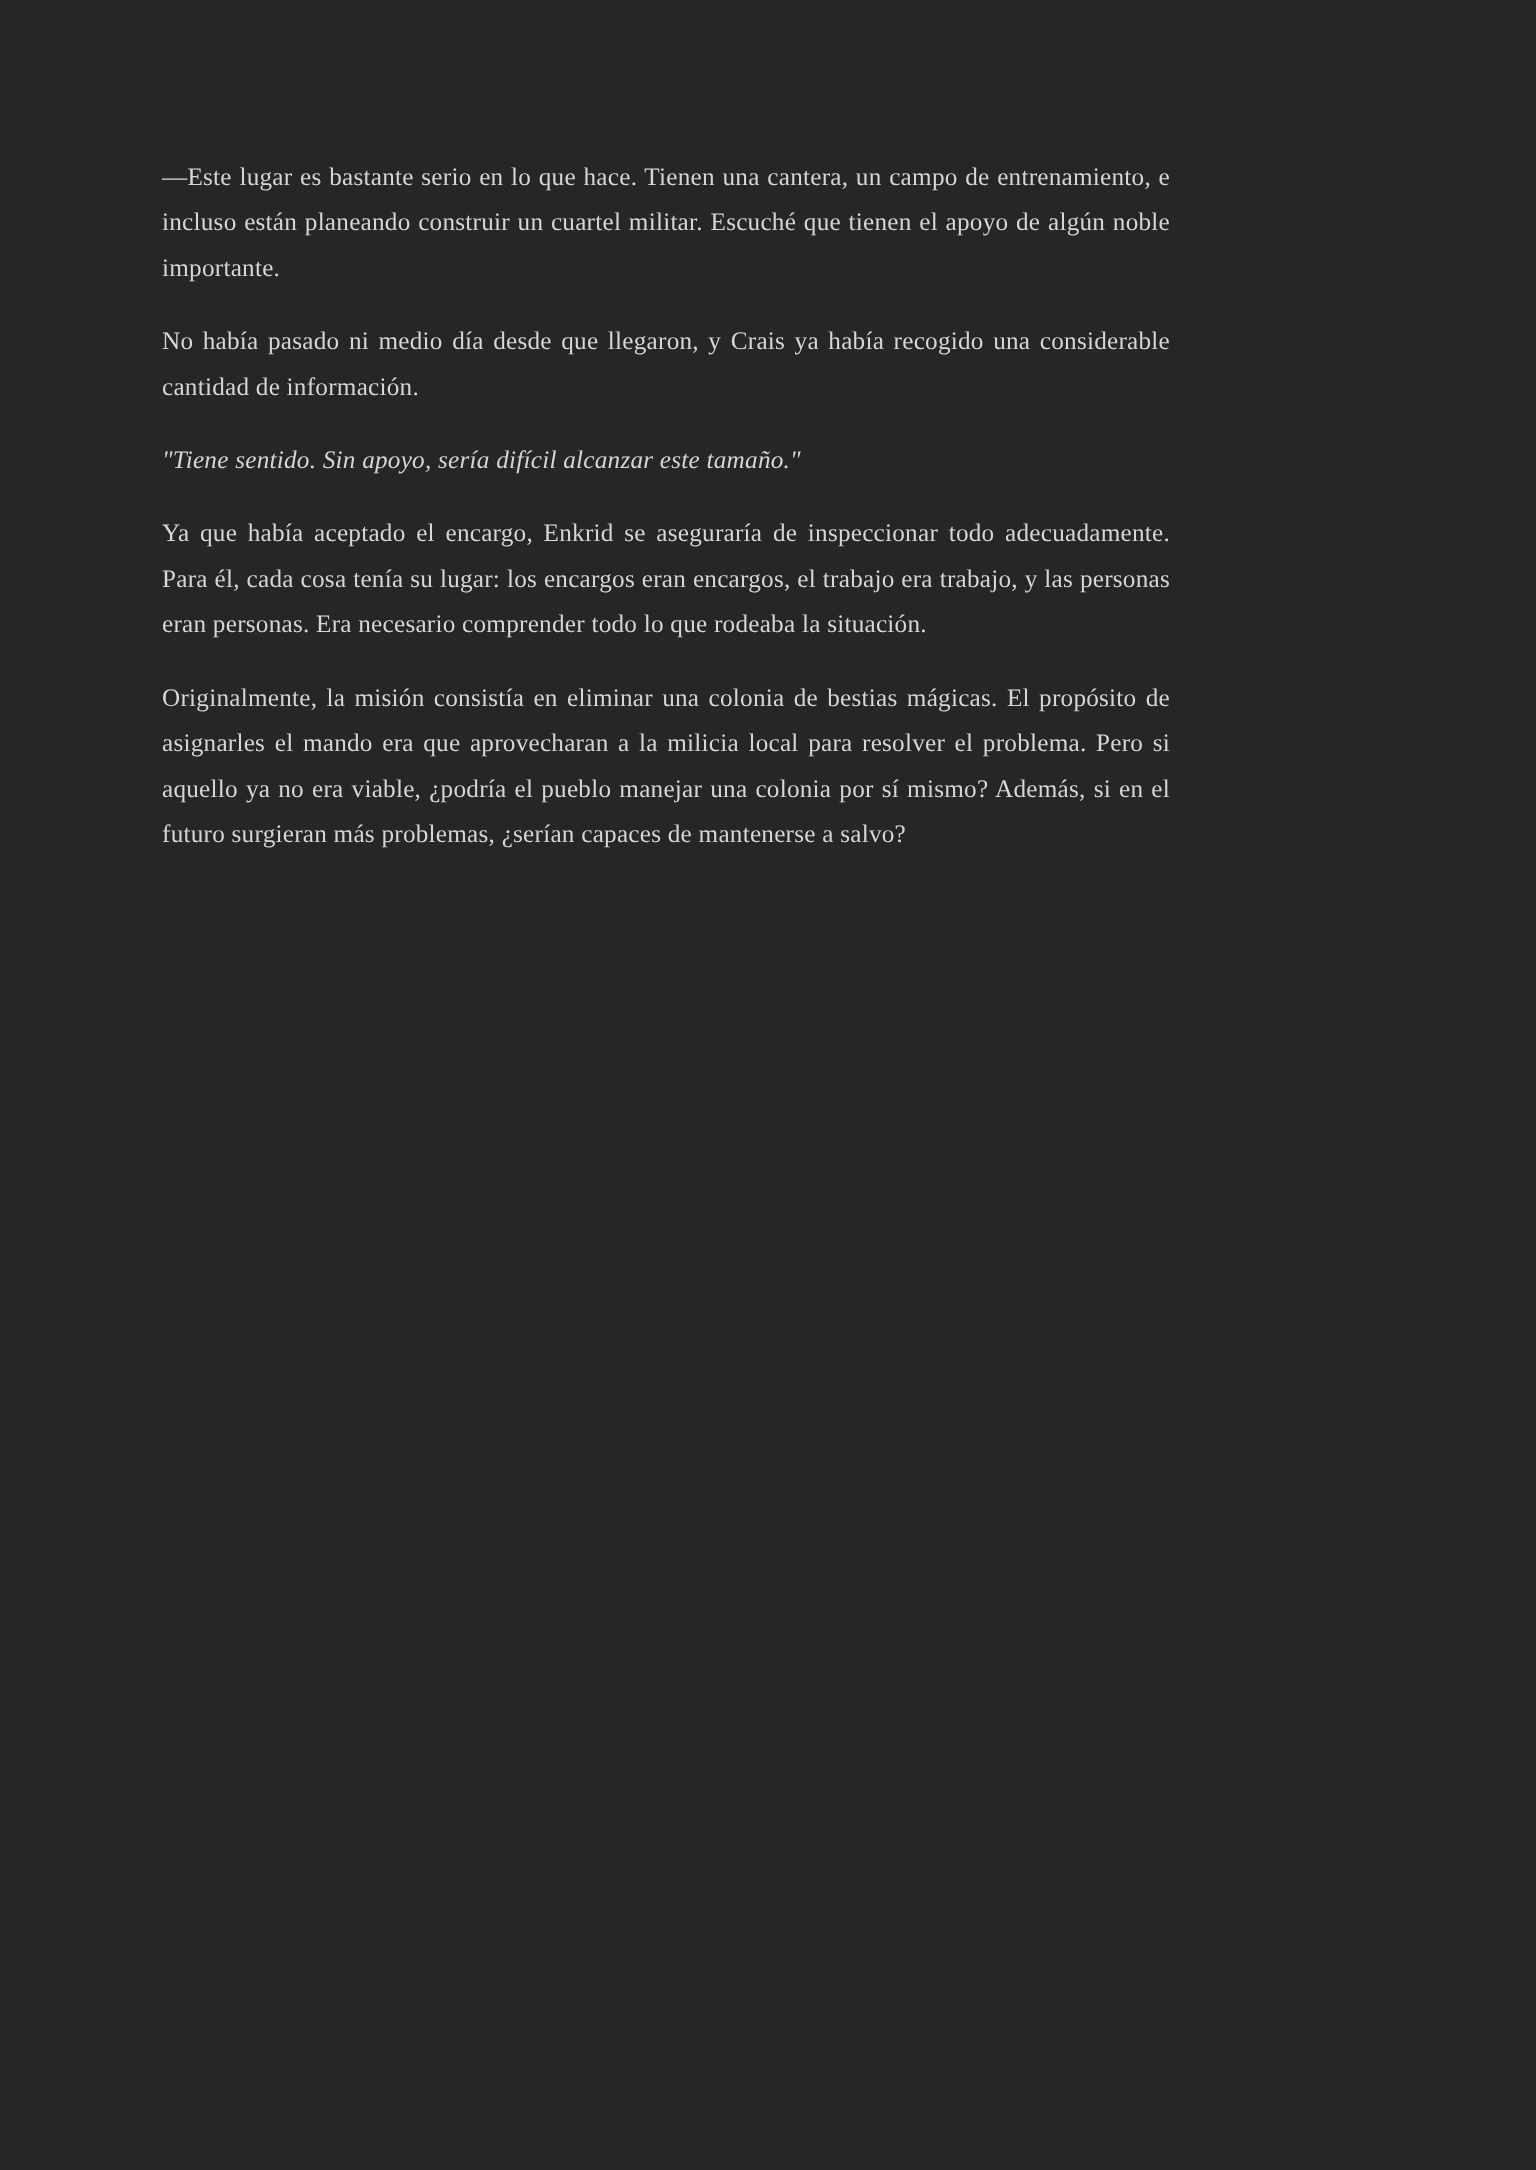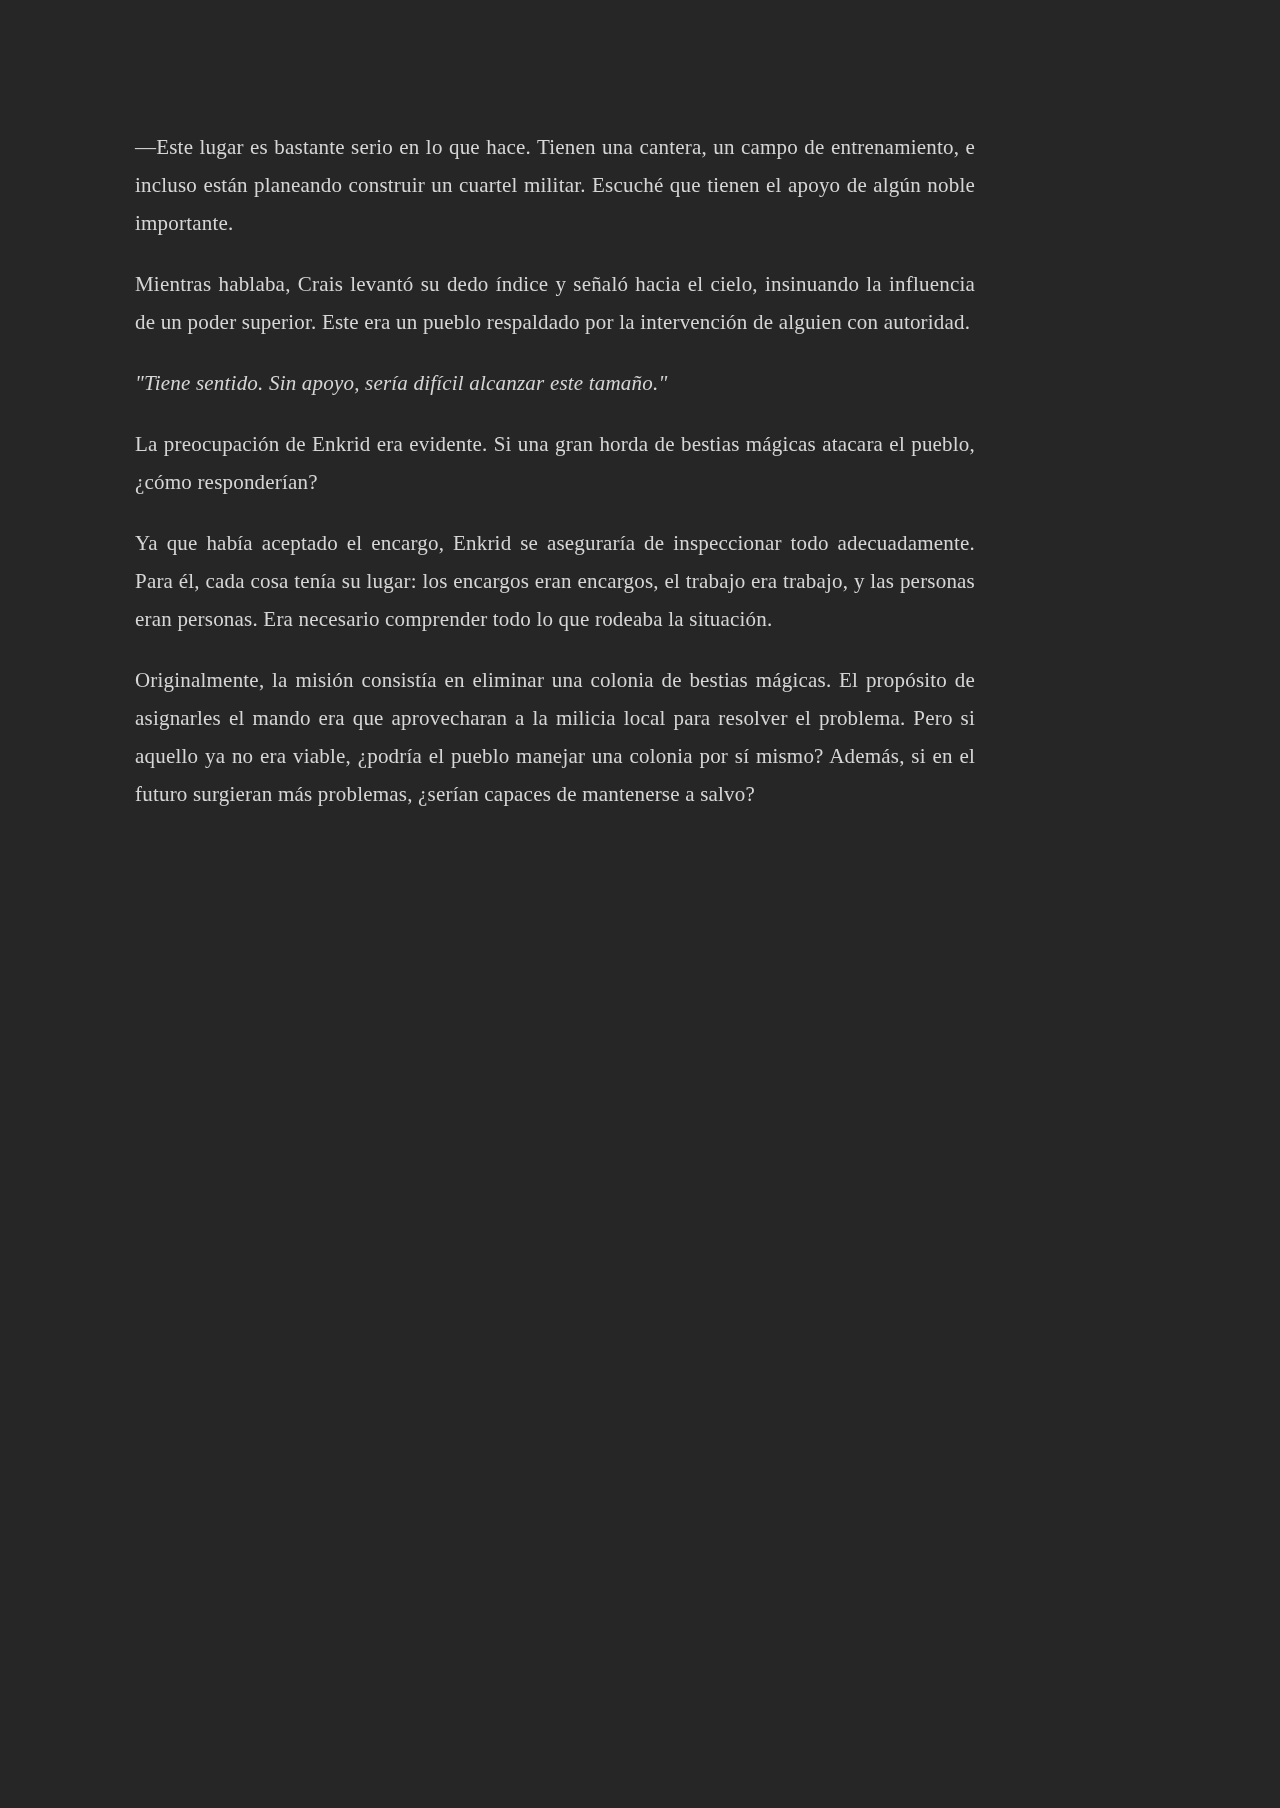--- a/index.html
+++ b/index.html
@@ -31,19 +31,18 @@
     font-style: italic;
   }
 </style>
 </head>
 <body style="background: rgb(38, 38, 38); color: rgb(214, 214, 214);">
 
 <div class="reader-page">
   <div class="reader-content">
 
   <p>—Este lugar es bastante serio en lo que hace. Tienen una cantera, un campo de entrenamiento, e incluso están planeando construir un cuartel militar. Escuché que tienen el apoyo de algún noble importante.</p>
-      <p>Mientras hablaba, Crais levantó su dedo índice y señaló hacia el cielo, insinuando la influencia de un poder superior. Este era un pueblo respaldado por la intervención de alguien con autoridad.</p>
+      <p>No había pasado ni medio día desde que llegaron, y Crais ya había recogido una considerable cantidad de información.</p>
       <p class="italic">"Tiene sentido. Sin apoyo, sería difícil alcanzar este tamaño."</p>
-      <p>La preocupación de Enkrid era evidente. Si una gran horda de bestias mágicas atacara el pueblo, ¿cómo responderían?</p>
       <p>Ya que había aceptado el encargo, Enkrid se aseguraría de inspeccionar todo adecuadamente. Para él, cada cosa tenía su lugar: los encargos eran encargos, el trabajo era trabajo, y las personas eran personas. Era necesario comprender todo lo que rodeaba la situación.</p>
       <p>Originalmente, la misión consistía en eliminar una colonia de bestias mágicas. El propósito de asignarles el mando era que aprovecharan a la milicia local para resolver el problema. Pero si aquello ya no era viable, ¿podría el pueblo manejar una colonia por sí mismo? Además, si en el futuro surgieran más problemas, ¿serían capaces de mantenerse a salvo?</p>
     </div>
 </div>
 
 </body></html>

